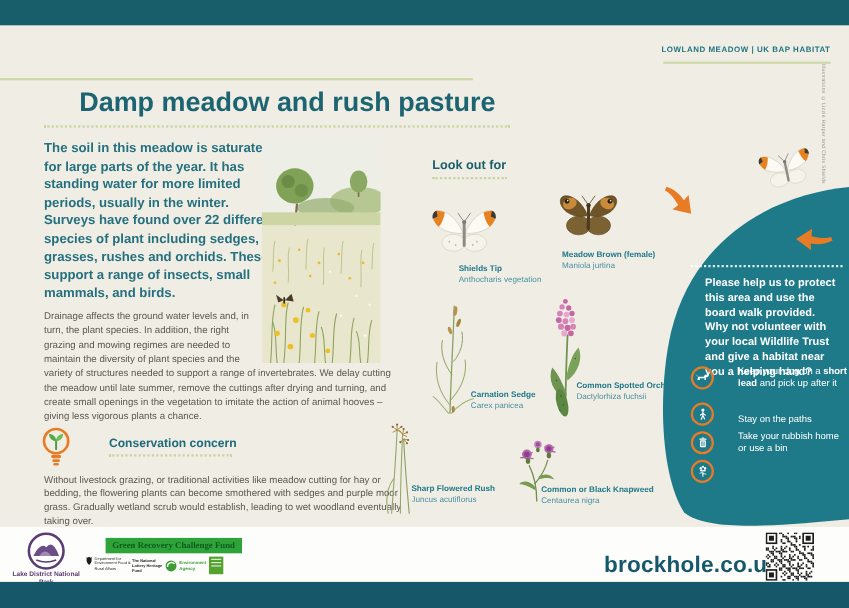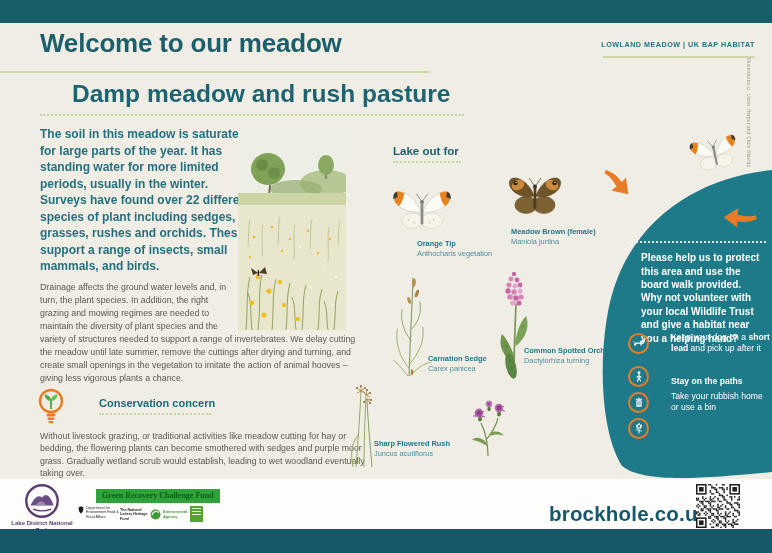--- a/index.html
+++ b/index.html
@@ -45,21 +45,21 @@
   .hp-head { position:absolute; left:629px; top:198px; width:130px; font-size:15px; font-weight:800;
              color:#ffffff; line-height:1.25; }
   .hp-dot { left:628px; top:241px; width:138px; border-bottom:2px dotted rgba(255,255,255,.85); }
   .hp-para { position:absolute; width:126px; font-size:10px; font-weight:700; color:#ffffff; line-height:1.36; }
   .hp-p1 { left:641px; top:251px; } .hp-p2 { left:641px; top:291px; }
   .tip-row { position:absolute; left:628px; width:142px; display:flex; gap:22px; align-items:flex-end; }
   .tip-icon { flex:0 0 21px; width:21px; height:21px; border:2px solid #e87c26; border-radius:50%;
               display:flex; align-items:center; justify-content:center; }
   .tip-text { font-size:8.6px; color:#fff; line-height:1.3; }
   .tip-text b { font-weight:800; }
-  .t1 { top:332px; } .t2 { top:366px;font-weight:bold; } .t3 { top:391px; } .t4 { top:418px; }
+  .t1 { top:332px; } .t2 { top:366px; } .t3 { top:391px; } .t4 { top:418px; }
 
   .arrow-a { position:absolute; left:603px; top:168px; width:30px; height:30px; }
   .arrow-b { position:absolute; left:724px; top:203px; width:30px; height:30px; transform:rotate(135deg); }
   .deco-butterfly { position:absolute; left:690px; top:134px; width:50px; height:42px; transform:rotate(-12deg); }
 
   .credit { position:absolute; left:746px; top:58px; writing-mode:vertical-rl; font-size:4.6px;
             color:#9a968c; letter-spacing:0.3px; }
 
   .ldnp-svg { position:absolute; left:24px; top:483px; width:36px; height:36px; }
   .ldnp-name { position:absolute; left:10px; top:520px; width:64px; text-align:center; font-size:6px;
@@ -79,21 +79,20 @@
              color:#16586a; letter-spacing:0.2px; }
   .qr-svg { position:absolute; left:696px; top:484px; width:44px; height:44px; }
 </style>
 </head>
 <body>
 
 <div id="board">
 
   <div class="topbar"></div>
 
-  <div class="page-title">Welcome to our meadow</div>
   <div class="habitat-tag">LOWLAND MEADOW  |  UK BAP HABITAT</div>
   <div class="habitat-rule"></div>
   <div class="rule1"></div>
   <div class="subtitle">Damp meadow and rush pasture</div>
   <div class="dotted dotted1"></div>
 
   <div class="intro">The soil in this meadow is saturated for large parts of the year. It has standing water for more limited periods, usually in the winter. Surveys have found over 22 different species of plant including sedges, grasses, rushes and orchids. These support a range of insects, small mammals, and birds.</div>
 
   <svg class="meadow-art" viewBox="0 0 108 203">
     <rect x="0" y="0" width="108" height="203" fill="#f3f0e4"></rect>
@@ -172,21 +171,21 @@
     <path d="M15,14 C11,14 8.6,11 8.6,7.6 C12,7.6 14.5,10 15,13 Z" fill="#56a84b"></path>
     <path d="M15,14 C19,14 21.4,11 21.4,7.6 C18,7.6 15.5,10 15,13 Z" fill="#6cbf52"></path>
     <rect x="10.5" y="26.5" width="9" height="3" rx="1.5" fill="#e87c26"></rect>
     <rect x="11.5" y="30.5" width="7" height="2.6" rx="1.3" fill="#e87c26"></rect>
     <rect x="12.5" y="34" width="5" height="2.2" rx="1.1" fill="#e87c26"></rect>
   </svg>
   <div class="cc-head">Conservation concern</div>
   <div class="dotted cc-dot"></div>
   <div class="cc-body">Without livestock grazing, or traditional activities like meadow cutting for hay or bedding, the flowering plants can become smothered with sedges and purple moor grass. Gradually wetland scrub would establish, leading to wet woodland eventually taking over.</div>
 
-  <div class="lookout-head">Lake out for</div>
+  <div class="lookout-head">Look out for</div>
   <div class="dotted lookout-dot"></div>
 
   <svg class="sp-art" style="left:391px;top:186px;width:62px;height:52px" viewBox="0 0 64 50">
     <ellipse cx="22" cy="34" rx="11" ry="8" fill="#f6f4ea" stroke="#cfccc0" stroke-width="0.6"></ellipse>
     <ellipse cx="42" cy="34" rx="11" ry="8" fill="#f6f4ea" stroke="#cfccc0" stroke-width="0.6"></ellipse>
     <g fill="#b9b5a6">
         <circle cx="18" cy="33" r="0.8"></circle>
         <circle cx="24" cy="36" r="0.8"></circle>
         <circle cx="44" cy="33" r="0.8"></circle>
         <circle cx="40" cy="36" r="0.8"></circle>
@@ -195,21 +194,21 @@
     <path d="M6,4 C1,6 2,14 8,19 C11,16 13,10.5 13.8,5.6 C11,4.3 8,3.6 6,4 Z" fill="#e8821f"></path>
     <path d="M6,4 C3,5 2,8 2.4,11.5 L7,9.4 C6.6,7.4 6.4,5.6 6,4 Z" fill="#3a3a3a"></path>
     <path d="M33,25 C38,12 50,2 58,4 C63,6 62,14 56,19 C50,23.5 41,26 33,25 Z" fill="#fbfaf4" stroke="#c9c6ba" stroke-width="0.6"></path>
     <path d="M58,4 C63,6 62,14 56,19 C53,16 51,10.5 50.2,5.6 C53,4.3 56,3.6 58,4 Z" fill="#e8821f"></path>
     <path d="M58,4 C61,5 62,8 61.6,11.5 L57,9.4 C57.4,7.4 57.6,5.6 58,4 Z" fill="#3a3a3a"></path>
     <rect x="30.6" y="15" width="2.8" height="23" rx="1.4" fill="#8c8c86"></rect>
     <circle cx="32" cy="14.5" r="2" fill="#7b7b75"></circle>
     <path d="M31,13 L26,6 M33,13 L38,6" stroke="#6b6b66" stroke-width="0.7" fill="none"></path>
   </svg>
   <div class="species-label" style="left:417px;top:239px">
-    <div class="species-name">Orange Tip</div>
+    <div class="species-name">Shields Tip</div>
     <div class="species-latin">Anthocharis vegetation</div>
   </div>
 
   <svg class="sp-art" style="left:506px;top:171px;width:58px;height:52px" viewBox="0 0 58 46">
     <ellipse cx="20" cy="31" rx="11" ry="8.5" fill="#7c6233" stroke="#5d4a24" stroke-width="0.6"></ellipse>
     <ellipse cx="38" cy="31" rx="11" ry="8.5" fill="#7c6233" stroke="#5d4a24" stroke-width="0.6"></ellipse>
     <path d="M28,22 C24,10 13,2 6,4.5 C1.5,6.5 3,14 9,18.5 C14.5,22.5 22,23.8 28,22 Z" fill="#6e5427" stroke="#54401e" stroke-width="0.6"></path>
     <ellipse cx="12" cy="11" rx="6.5" ry="5" fill="#c98a3c" transform="rotate(-25 12 11)"></ellipse>
     <circle cx="9.5" cy="9" r="2.2" fill="#2a2118"></circle>
       <circle cx="10.1" cy="8.4" r="0.7" fill="#f4efe2"></circle>
@@ -268,21 +267,21 @@
       <circle cx="28" cy="23" r="2.6" fill="#e5a7cd"></circle>
         <circle cx="18" cy="29" r="2.8" fill="#d783b8"></circle>
       <circle cx="24" cy="30" r="2.8" fill="#c667a4"></circle>
         <circle cx="29" cy="29" r="2.6" fill="#d783b8"></circle>
       <circle cx="21" cy="35" r="2.8" fill="#e5a7cd"></circle>
         <circle cx="27" cy="35" r="2.6" fill="#c667a4"></circle>
     </g>
   </svg>
   <div class="species-label" style="left:524px;top:346px">
     <div class="species-name">Common Spotted Orchid</div>
-    <div class="species-latin">Dactylorhiza turning</div>
+    <div class="species-latin">Dactylorhiza fuchsii</div>
   </div>
 
   <svg class="sp-art" style="left:348px;top:383px;width:30px;height:85px" viewBox="0 0 30 85">
     <path d="M8,84 C10,58 12,30 13,8" stroke="#94a868" stroke-width="1" fill="none"></path>
     <path d="M16,84 C16,58 17,34 18,12" stroke="#94a868" stroke-width="1" fill="none"></path>
     <path d="M24,84 C22,60 20,40 19,16" stroke="#8a9e5e" stroke-width="1" fill="none"></path>
     <path d="M5,84 C2,70 4,60 10,52" stroke="#94a868" stroke-width="1" fill="none"></path>
     <g stroke="#a57f3a" stroke-width="0.8">
       <path d="M13,8 l-4,-3 M13,8 l0,-5 M13,8 l4,-3 M13,8 l-4,2 M13,8 l4,2"></path>
       <path d="M18,12 l-3,-4 M18,12 l1,-5 M18,12 l4,-2 M18,12 l4,2"></path>
@@ -324,20 +323,24 @@
       <circle cx="33" cy="10" r="4.2" fill="#b169ad"></circle>
         <circle cx="33" cy="10" r="2.4" fill="#8f3f8a"></circle>
       <ellipse cx="33" cy="16" rx="2" ry="2.6" fill="#5e7a3e"></ellipse>
     </g>
     <g>
       <circle cx="23" cy="6" r="3.4" fill="#c285be"></circle>
         <circle cx="23" cy="6" r="1.9" fill="#9b4f96"></circle>
       <ellipse cx="23" cy="11" rx="1.7" ry="2.2" fill="#5e7a3e"></ellipse>
     </g>
   </svg>
+  <div class="species-label" style="left:492px;top:440px">
+    <div class="species-name">Common or Black Knapweed</div>
+    <div class="species-latin">Centaurea nigra</div>
+  </div>
 
   <svg class="blob-svg" viewBox="0 0 184 322" preserveAspectRatio="none">
     <path d="M184,10 C120,16 44,52 22,142 C10,194 12,272 34,306 C56,324 120,318 184,312 Z" fill="#1e7a89"></path>
   </svg>
 
   <div class="dotted hp-dot"></div>
   <div class="hp-para hp-p1">Please help us to protect this area and use the board walk provided.</div>
   <div class="hp-para hp-p2">Why not volunteer with your local Wildlife Trust and give a habitat near you a helping hand?</div>
 
   <div class="tip-row t1">

